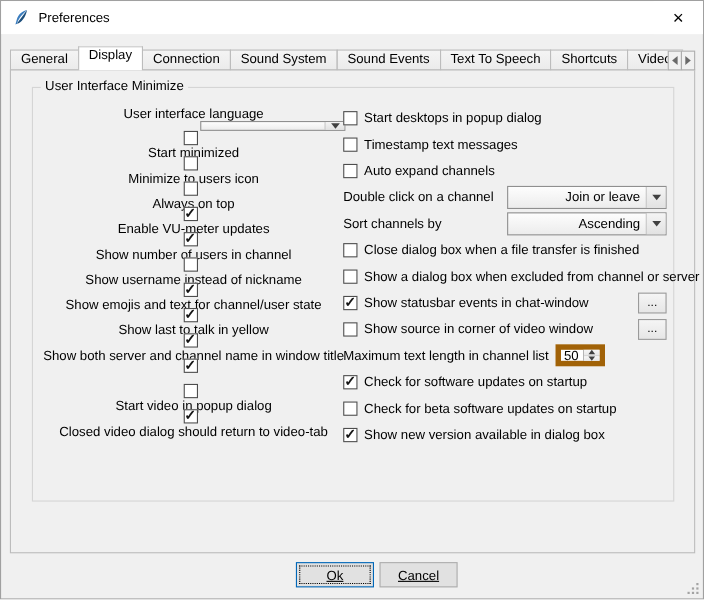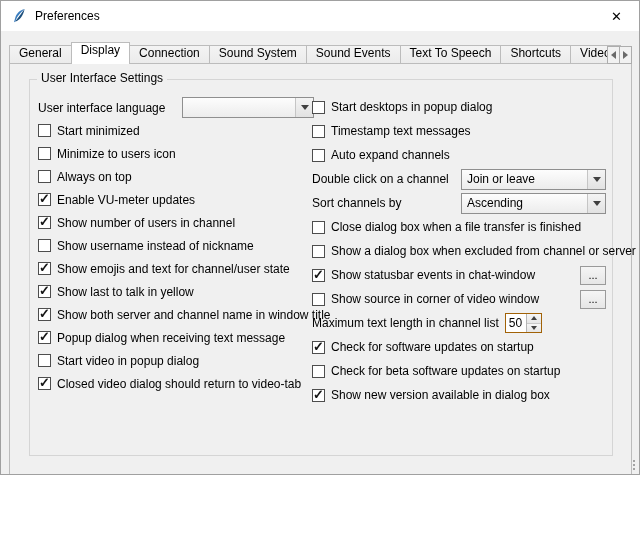--- a/index.html
+++ b/index.html
@@ -1,17 +1,17 @@
 <!DOCTYPE html>
 <html><head>
 <meta charset="utf-8">
 <style>
   html,body{margin:0;padding:0;background:#ffffff;}
   .window{
-    position:relative;width:640px;height:475px;box-sizing:border-box;
+    position:relative;width:640px;height:545px;box-sizing:border-box;
     background:#f0f0f0;border:1px solid #a0a0a0;overflow:hidden;
     font-family:"Liberation Sans",sans-serif;font-size:12px;color:#000;
   }
   
   .titlebar{position:absolute;left:0;top:0;right:0;height:30px;background:#ffffff;display:flex;align-items:center;}
   .app-icon{width:16px;height:16px;margin:0 8px 0 10px;flex:0 0 auto;}
   .title-text{font-size:12px;}
   .close-btn{position:absolute;right:0;top:0;width:45px;height:30px;display:flex;align-items:center;justify-content:center;font-size:13px;color:#000;background:#fff;cursor:default;}
   
   .tabbar{position:absolute;left:8px;right:6px;top:41px;height:22px;display:flex;align-items:flex-end;overflow:hidden;z-index:2;}
@@ -26,36 +26,36 @@
   .tri-right{width:0;height:0;border-top:4px solid transparent;border-bottom:4px solid transparent;border-left:5px solid #6a6a6a;}
   
   .tabpane{position:absolute;left:8px;top:62px;width:623px;height:440px;box-sizing:border-box;background:#f0f0f0;border:1px solid #bcbcbc;z-index:1;}
   
   .groupbox{position:absolute;left:28px;top:78px;width:584px;height:377px;box-sizing:border-box;border:1px solid #d5d5d5;z-index:2;}
   .groupbox .legend{position:absolute;top:-9px;left:7px;background:#f0f0f0;padding:0 4px;white-space:nowrap;}
   
   .left-col{position:absolute;left:8px;top:16px;width:276px;}
   .right-col{position:absolute;left:282px;top:15px;width:294px;}
   .row{height:24px;display:flex;align-items:center;white-space:nowrap;}
-  .left-col .row{height:23px;}
+  .left-col .row{height:23px;flex-direction:column;}
   .lbl{white-space:nowrap;}
   
   .check{width:13px;height:13px;box-sizing:border-box;border:1px solid #4d4d4d;background:#ffffff;margin-right:6px;position:relative;flex:0 0 auto;}
   .check.checked::after{content:"\2713";position:absolute;left:0px;top:-3px;font-size:13px;font-weight:bold;color:#151515;}
   
   .combo{height:21px;box-sizing:border-box;border:1px solid #8f8f8f;background:linear-gradient(#fdfdfd,#ececec);display:flex;align-items:center;}
   .combo .combo-value{flex:1;padding:0 5px;overflow:hidden;}
   .combo .combo-arrow{width:17px;height:100%;display:flex;align-items:center;justify-content:center;border-left:1px solid #c5c5c5;background:linear-gradient(#f4f4f4,#e2e2e2);}
   .tri-down{width:0;height:0;border-left:4px solid transparent;border-right:4px solid transparent;border-top:5px solid #404040;}
   .tri-up-sm{width:0;height:0;border-left:3px solid transparent;border-right:3px solid transparent;border-bottom:4px solid #404040;}
   .tri-down-sm{width:0;height:0;border-left:3px solid transparent;border-right:3px solid transparent;border-top:4px solid #404040;}
   .combo-lang{width:132px;margin-left:auto;}
-  .combo-right{width:145px;margin-left:auto;}
-  
-  .spin{height:20px;box-sizing:border-box;border:1px solid #a16207;background:#fff;display:flex;margin-left:6px;}
+  .combo-right{width:145px;margin-left:auto;text-align:right;}
+  
+  .spin{height:20px;box-sizing:border-box;border:5px solid #a16207;background:#fff;display:flex;margin-left:6px;}
   .spin .spin-val{width:17px;display:flex;align-items:center;padding-left:3px;}
   .spin .spin-btns{width:14px;display:flex;flex-direction:column;border-left:1px solid #b5b5b5;}
   .spin .spin-btns span{flex:1;display:flex;align-items:center;justify-content:center;background:linear-gradient(#f6f6f6,#e6e6e6);}
   .spin .spin-btns span:first-child{border-bottom:1px solid #c9c9c9;}
   
   .more{margin-left:auto;width:26px;height:19px;box-sizing:border-box;border:1px solid #9a9a9a;background:linear-gradient(#f5f5f5,#e6e6e6);font-family:inherit;font-size:11px;line-height:10px;padding:0;}
   
   .btnrow{position:absolute;left:268px;top:510px;display:flex;gap:5px;z-index:3;}
   .btn{width:71px;height:23px;box-sizing:border-box;background:#e1e1e1;border:1px solid #adadad;font-family:inherit;font-size:12px;text-decoration:underline;position:relative;padding:0;}
   .btn-ok{border:1px solid #0067b8;background:#e1e1e1;}
@@ -116,21 +116,21 @@
         <i class="tri-left"></i>
       </div>
     <div class="sbtn">
         <i class="tri-right"></i>
       </div>
   </div>
 
   <div class="tabpane"></div>
 
   <div class="groupbox">
-    <span class="legend">User Interface Settings</span>
+    <span class="legend">User Interface Minimize</span>
 
     <div class="left-col">
       <div class="row">
         <span class="lbl">User interface language</span>
         <div class="combo combo-lang">
           <span class="combo-value"></span>
           <span class="combo-arrow">
               <i class="tri-down"></i>
             </span>
         </div>
@@ -177,21 +177,20 @@
             <span class="lbl">Show last to talk in yellow</span>
           </div>
 
           <div class="row">
             <span class="check checked"></span>
             <span class="lbl">Show both server and channel name in window title</span>
           </div>
 
           <div class="row">
             <span class="check checked"></span>
-            <span class="lbl">Popup dialog when receiving text message</span>
           </div>
 
           <div class="row">
             <span class="check"></span>
             <span class="lbl">Start video in popup dialog</span>
           </div>
 
           <div class="row">
             <span class="check checked"></span>
             <span class="lbl">Closed video dialog should return to video-tab</span>

